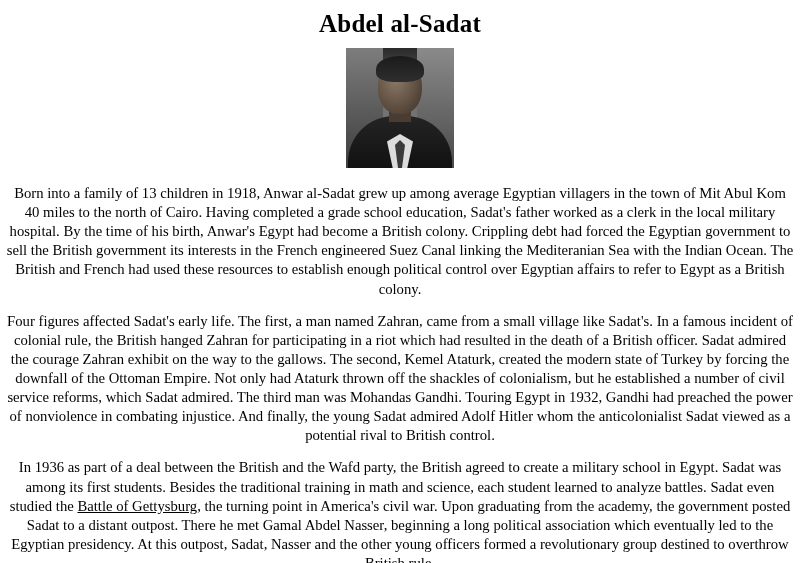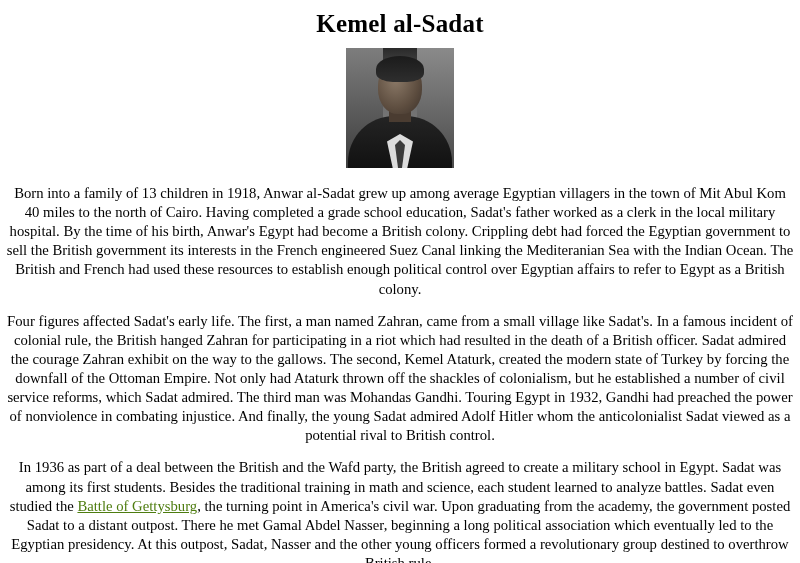--- a/index.html
+++ b/index.html
@@ -110,30 +110,30 @@
     background: #3a3a3a;
     clip-path: polygon(50% 0, 100% 18%, 70% 100%, 30% 100%, 0 18%);
   }
   p.body-text {
     font-size: 14.7px;
     line-height: 1.30;
     margin: 0 0 13px 0;
     text-align: center;
   }
   a.inline-link {
-    color: #4d7c0f;
+    color: #000000;
     text-decoration: underline;
   }
 </style>
 </head>
 <body>
 
 <div class="page">
 
-  <h1 class="doc-title">Kemel al-Sadat</h1>
+  <h1 class="doc-title">Abdel al-Sadat</h1>
 
   <div class="portrait-wrap">
     <div class="portrait">
       <div class="bg-left"></div>
       <div class="bg-right"></div>
       <div class="shoulders"></div>
       <div class="shirt"></div>
       <div class="tie"></div>
       <div class="neck"></div>
       <div class="head"></div>

